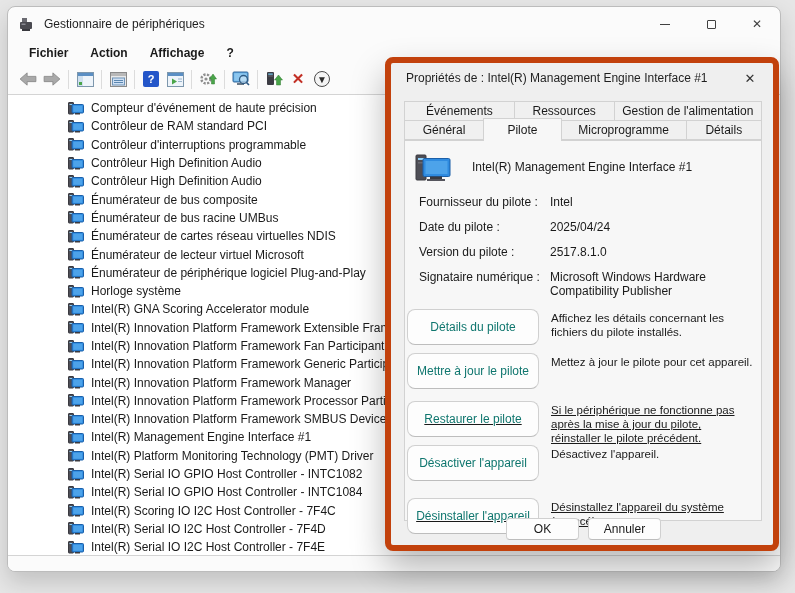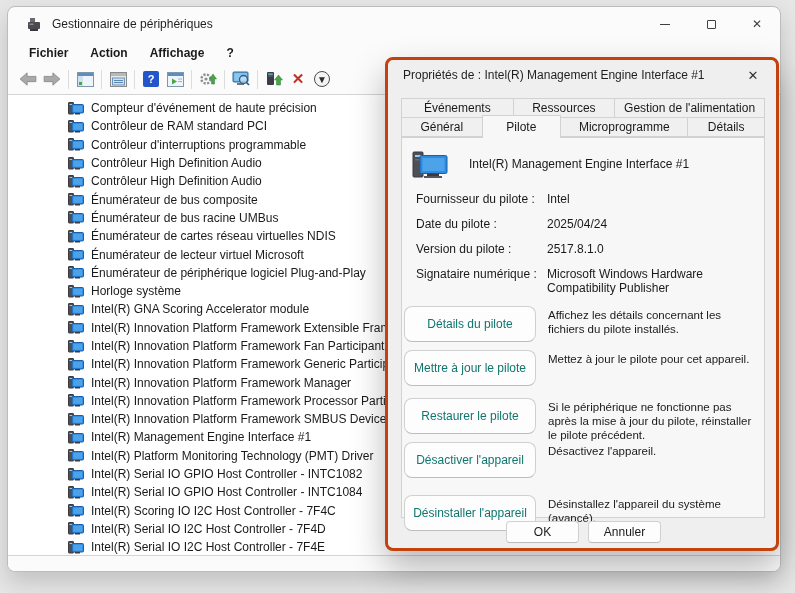--- a/index.html
+++ b/index.html
@@ -4,21 +4,21 @@
 <style>
   * { margin:0; padding:0; box-sizing:border-box; }
   html,body { width:795px; height:593px; overflow:hidden; }
   body { background:#e6e6e6; font-family:"Liberation Sans", sans-serif; font-size:12px; color:#1a1a1a; position:relative; }
 
   
   .main-window { position:absolute; left:7px; top:6px; width:774px; height:566px;
     background:#fbfbfb; border:1px solid #bcbcbc; border-radius:8px;
     box-shadow:0 10px 22px rgba(0,0,0,.16); display:flex; flex-direction:column; overflow:hidden; }
 
-  .titlebar { height:34px; display:flex; align-items:center; padding-left:18px; flex:0 0 auto; }
+  .titlebar { height:34px; display:flex; align-items:center; padding-left:10px; flex:0 0 auto; }
   .app-icon { margin-right:10px; display:flex; }
   .title-text { font-size:12px; color:#1f1f1f; }
   .win-controls { margin-left:auto; display:flex; height:100%; }
   .win-btn { width:46px; display:flex; align-items:center; justify-content:center; color:#404040; cursor:default; }
   .glyph-min { width:10px; height:1px; background:#404040; }
   .glyph-max { width:9px; height:9px; border:1px solid #404040; border-radius:1px; }
   .glyph-close { font-size:12px; line-height:1; }
 
   .menubar { height:23px; display:flex; align-items:center; padding-left:10px; flex:0 0 auto; }
   .menu-item { padding:3px 11px;font-weight:bold; }
@@ -33,21 +33,21 @@
     display:flex; align-items:center; justify-content:center; font-size:10px; color:#2a2a2a; background:#f4f4f4; }
 
   .list-area { flex:1 1 auto; background:#ffffff; border-top:1px solid #d4d4d4; border-bottom:1px solid #d4d4d4;
     overflow:hidden; padding-top:4px; }
   .tree-item { height:18.3px; display:flex; align-items:center; padding-left:60px; white-space:nowrap; }
   .tree-item .dev-ico { margin-right:7px; flex:0 0 auto; display:flex; }
   .bottom-strip { height:15px; flex:0 0 auto; background:#fbfbfb; }
 
   
   .dialog { position:absolute; left:385px; top:57px; width:394px; height:494px;
-    background:#efefef; border:3px solid #c2410c; border-radius:8px;
+    background:#efefef; border:6px solid #c2410c; border-radius:8px;
     box-shadow:0 16px 34px rgba(0,0,0,.28); overflow:hidden; }
   .dlg-titlebar { height:30px; display:flex; align-items:center; padding:0 8px 0 15px; }
   .dlg-title { color:#1f1f1f; }
   .dlg-close { margin-left:auto; width:30px; height:26px; display:flex; align-items:center; justify-content:center;
     font-size:13px; color:#333; }
 
   .tab-strip { margin:8px 11px 0 13px; position:relative; }
   .tab-row { display:flex; height:20px; }
   .tab-row2 { margin-top:-1px; }
   .tab { height:20px; line-height:19px; text-align:center; background:#f0f0f0;
@@ -67,21 +67,21 @@
   .field-row { display:flex; margin-bottom:11px; }
   .field-label { flex:0 0 131px; }
   .field-value { flex:1 1 auto; line-height:14px; }
 
   .actions { margin-top:9px; }
   .action-row { display:flex; align-items:flex-start; }
   .action-btn { flex:0 0 132px; height:36px; background:#fdfdfd; border:1px solid #d0d0d0;
     border-bottom-color:#bdbdbd; border-radius:8px; font-family:"Liberation Sans",sans-serif;
     font-size:12px; color:#0f766e; cursor:default; }
   .action-desc { flex:1 1 auto; margin-left:12px; font-size:11.5px; line-height:14px; padding-top:2px; }
-  .mb8{margin-bottom:8px;} .mb12{margin-bottom:12px;} .mb0{margin-bottom:0;} .mb17{margin-bottom:17px;}
+  .mb8{margin-bottom:8px;} .mb12{margin-bottom:12px;} .mb0{margin-bottom:0;text-decoration:underline;} .mb17{margin-bottom:17px;}
 
   .dlg-footer { position:absolute; left:0; right:0; bottom:0; height:33px;
     display:flex; justify-content:center; align-items:center; padding-right:6px; }
   .footer-btn { width:73px; height:22px; background:#fdfdfd; border:1px solid #d0d0d0; border-bottom-color:#bdbdbd;
     border-radius:4px; font-family:"Liberation Sans",sans-serif; font-size:12px; color:#1a1a1a; margin-left:9px; cursor:default; }
 </style>
 </head>
 <body>
 
 <div class="main-window">

